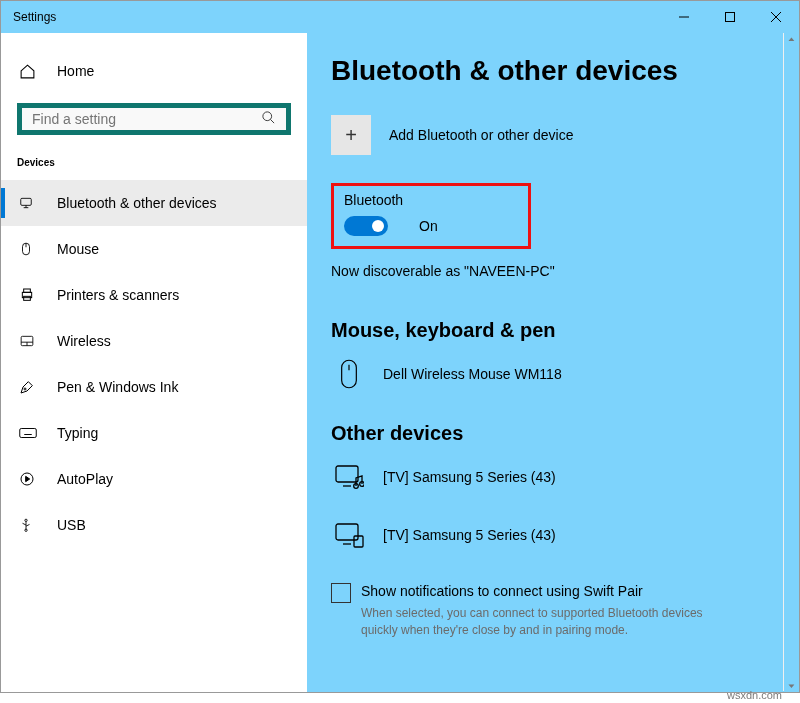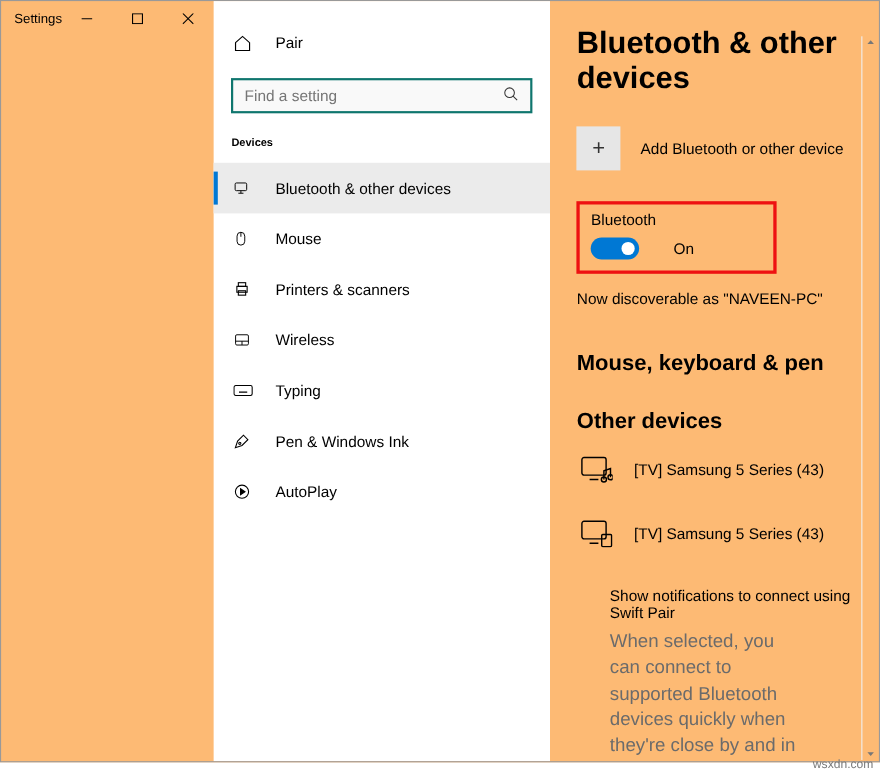--- a/index.html
+++ b/index.html
@@ -1,63 +1,63 @@
 <!DOCTYPE html>
 <html><head>
 <meta charset="utf-8">
 <style>
 * { margin:0; padding:0; box-sizing:border-box; font-family:"Segoe UI",Tahoma,sans-serif; }
 body { width:800px; height:703px; background:#fff; font-size:14px; color:#000; overflow:hidden; position:relative; }
 
-.window { width:800px; height:693px; background:#fdba74; border:1px solid #999; display:flex; flex-direction:row; }
+.window { width:800px; height:693px; background:#7dd3fc; border:1px solid #999; display:flex; flex-direction:column; }
 
 
 .titlebar { height:32px; display:flex; align-items:center; justify-content:space-between; padding-left:12px; }
 .titlebar .title { font-size:12px; }
 .winctrl { display:flex; }
 .winctrl div { width:46px; height:32px; display:flex; align-items:center; justify-content:center; }
 
 .body { display:flex; flex:1; overflow:hidden; }
 
 
 .sidebar { width:306px; background:#fff; padding-top:18px; }
 .home-row { display:flex; align-items:center; height:40px; padding-left:18px; gap:20px; }
 .home-row .icon { width:18px; display:flex; }
-.search { margin:12px 16px 18px 16px; height:32px; border:2px solid #0f766e; background:#f9f9f9; display:flex; align-items:center; padding:0 10px;gap:20px; }
+.search { margin:12px 16px 18px 16px; height:32px; border:5px solid #0f766e; background:#f9f9f9; display:flex; align-items:center; padding:0 10px;gap:20px; }
 .search input { flex:1; border:none; background:transparent; outline:none; font-size:14px; }
 .section-label { font-weight:600; padding:4px 16px 12px 16px; font-size:10px; }
 .nav { list-style:none; }
 .nav li { height:46px; display:flex; align-items:center; padding-left:18px; gap:20px; position:relative; }
 .nav li .icon { width:18px; display:flex; align-items:center; justify-content:flex-start; }
 .nav li.selected { background:#ebebeb; }
 .nav li.selected::before { content:""; position:absolute; left:0; top:8px; bottom:8px; width:4px; background:#0078d4; }
 
 
 .main { flex:1; padding:22px 0 0 0; overflow-y:auto; }
 .main-inner { padding:0 24px; }
 h1 { font-weight:600; font-size:28px; margin-bottom:28px; letter-spacing:0; }
 .add-row { display:flex; align-items:center; gap:18px; margin-bottom:28px; }
 .plus-box { width:40px; height:40px; background:#e6e6e6; display:flex; align-items:center; justify-content:center; font-size:20px; color:#333; }
 .group-label { font-size:14px; margin-bottom:8px; }
-.bt-box { border:3px solid #e11; padding:6px 10px 10px 10px; width:182px; margin-bottom:14px; }
+.bt-box { border:3px solid #e11; padding:6px 10px 10px 10px; width:200px; margin-bottom:14px; }
 .toggle-row { display:flex; align-items:center; gap:31px; }
 .toggle { width:44px; height:20px; background:#0078d4; border-radius:10px; position:relative; }
 .toggle .knob { position:absolute; width:12px; height:12px; background:#fff; border-radius:50%; top:4px; right:4px; }
 .discoverable { font-size:14px; margin-bottom:40px; }
 
 h2 { font-weight:600; font-size:20px; margin-bottom:14px; }
 .device-row { display:flex; align-items:center; gap:16px; margin-bottom:22px; }
 .device-icon { width:36px; height:36px; display:flex; align-items:center; justify-content:center; }
 h2.other { margin-top:30px; }
 
-.swift { display:flex; align-items:flex-end; gap:10px; margin-top:30px; }
+.swift { display:flex; align-items:flex-start; gap:10px; margin-top:30px; }
 .cb { width:20px; height:20px; border:1px solid #333; flex-shrink:0; }
-.swift-help { color:#6b6b6b; font-size:17px; margin-top:6px; padding-right:40px; line-height:1.4; }
-
-.watermark { position:absolute; right:6px; bottom:2px; font-size:11px; color:#7a7a7a; }
+.swift-help { color:#6b6b6b; font-size:12px; margin-top:6px; padding-right:40px; line-height:1.4; }
+
+.watermark { position:absolute; right:18px; bottom:2px; font-size:11px; color:#7a7a7a; }
 
 
 .scrollbar { position:absolute; right:1px; top:33px; bottom:12px; width:16px; display:flex; flex-direction:column; justify-content:space-between; align-items:center; border-left:1px solid #efefef; }
 .scrollbar .arrow { font-size:10px; color:#777; transform:scaleY(0.6); }
 </style>
 </head>
 <body>
 
 <div class="window">
   <div class="titlebar">
@@ -83,21 +83,21 @@
   </div>
 
   <div class="body">
     <div class="sidebar">
       <div class="home-row">
         <span class="icon">
           <svg width="17" height="17" viewBox="0 0 24 24" fill="none" stroke="#000" stroke-width="1.5">
               <path d="M3 11 L12 3 L21 11 V21 H3 Z"></path>
             </svg>
         </span>
-        <span>Pair</span>
+        <span>Home</span>
       </div>
 
       <div class="search">
         <input placeholder="Find a setting" style="">
         <span>
           <svg width="15" height="15" viewBox="0 0 24 24" fill="none" stroke="#333" stroke-width="1.5">
               <circle cx="10" cy="10" r="7"></circle>
               <line x1="21" y1="21" x2="15" y2="15"></line>
             </svg>
         </span>
@@ -140,48 +140,59 @@
             <svg width="16" height="14" viewBox="0 0 24 24" fill="none" stroke="#000" stroke-width="1.5">
                 <rect x="2" y="4" width="20" height="16" rx="2"></rect>
                 <line x1="2" y1="14" x2="22" y2="14"></line>
                 <line x1="12" y1="14" x2="12" y2="20"></line>
               </svg>
           </span>
           <span>Wireless</span>
         </li>
         <li>
           <span class="icon">
+            <svg width="16" height="16" viewBox="0 0 24 24" fill="none" stroke="#000" stroke-width="1.5">
+                <path d="M3 21 L6 12 L14 4 L20 10 L12 18 Z"></path>
+                <circle cx="9" cy="15" r="1.5"></circle>
+              </svg>
+          </span>
+          <span>Pen &amp; Windows Ink</span>
+        </li>
+        <li>
+          <span class="icon">
             <svg width="18" height="12" viewBox="0 0 24 14" fill="none" stroke="#000" stroke-width="1.3">
                 <rect x="1" y="1" width="22" height="12" rx="2"></rect>
                 <line x1="5" y1="5" x2="5" y2="5"></line>
                 <line x1="9" y1="5" x2="9" y2="5"></line>
                 <line x1="13" y1="5" x2="13" y2="5"></line>
                 <line x1="17" y1="5" x2="17" y2="5"></line>
                 <line x1="7" y1="9" x2="17" y2="9"></line>
               </svg>
           </span>
           <span>Typing</span>
         </li>
         <li>
           <span class="icon">
             <svg width="16" height="16" viewBox="0 0 24 24" fill="none" stroke="#000" stroke-width="1.5">
-                <path d="M3 21 L6 12 L14 4 L20 10 L12 18 Z"></path>
-                <circle cx="9" cy="15" r="1.5"></circle>
-              </svg>
-          </span>
-          <span>Pen &amp; Windows Ink</span>
-        </li>
-        <li>
-          <span class="icon">
-            <svg width="16" height="16" viewBox="0 0 24 24" fill="none" stroke="#000" stroke-width="1.5">
                 <circle cx="12" cy="12" r="9"></circle>
                 <polygon points="10,8 16,12 10,16" fill="#000"></polygon>
               </svg>
           </span>
           <span>AutoPlay</span>
+        </li>
+        <li>
+          <span class="icon">
+            <svg width="14" height="18" viewBox="0 0 24 24" fill="none" stroke="#000" stroke-width="1.5">
+                <circle cx="12" cy="4" r="2"></circle>
+                <line x1="12" y1="6" x2="12" y2="20"></line>
+                <path d="M12 12 L6 9 M12 14 L18 11"></path>
+                <circle cx="12" cy="21" r="2"></circle>
+              </svg>
+          </span>
+          <span>USB</span>
         </li>
       </ul>
     </div>
 
     <div class="main">
       <div class="main-inner">
         <h1>Bluetooth &amp; other devices</h1>
 
         <div class="add-row">
           <div class="plus-box">+</div>
@@ -194,20 +205,29 @@
             <div class="toggle">
                 <div class="knob"></div>
               </div>
             <span>On</span>
           </div>
         </div>
 
         <div class="discoverable">Now discoverable as "NAVEEN-PC"</div>
 
         <h2>Mouse, keyboard &amp; pen</h2>
+        <div class="device-row">
+          <span class="device-icon">
+            <svg width="22" height="32" viewBox="0 0 24 34" fill="none" stroke="#000" stroke-width="1.3">
+                <rect x="4" y="2" width="16" height="30" rx="8"></rect>
+                <line x1="12" y1="7" x2="12" y2="13"></line>
+              </svg>
+          </span>
+          <span>Dell Wireless Mouse WM118</span>
+        </div>
 
         <h2 class="other">Other devices</h2>
         <div class="device-row">
           <span class="device-icon">
             <svg width="30" height="26" viewBox="0 0 30 26" fill="none" stroke="#000" stroke-width="1.3">
                 <rect x="2" y="2" width="22" height="16" rx="2"></rect>
                 <line x1="9" y1="22" x2="17" y2="22"></line>
                 <circle cx="22" cy="22" r="2.3"></circle>
                 <circle cx="28" cy="20" r="2.3"></circle>
                 <path d="M22 22 V14 L28 12 V20"></path>

